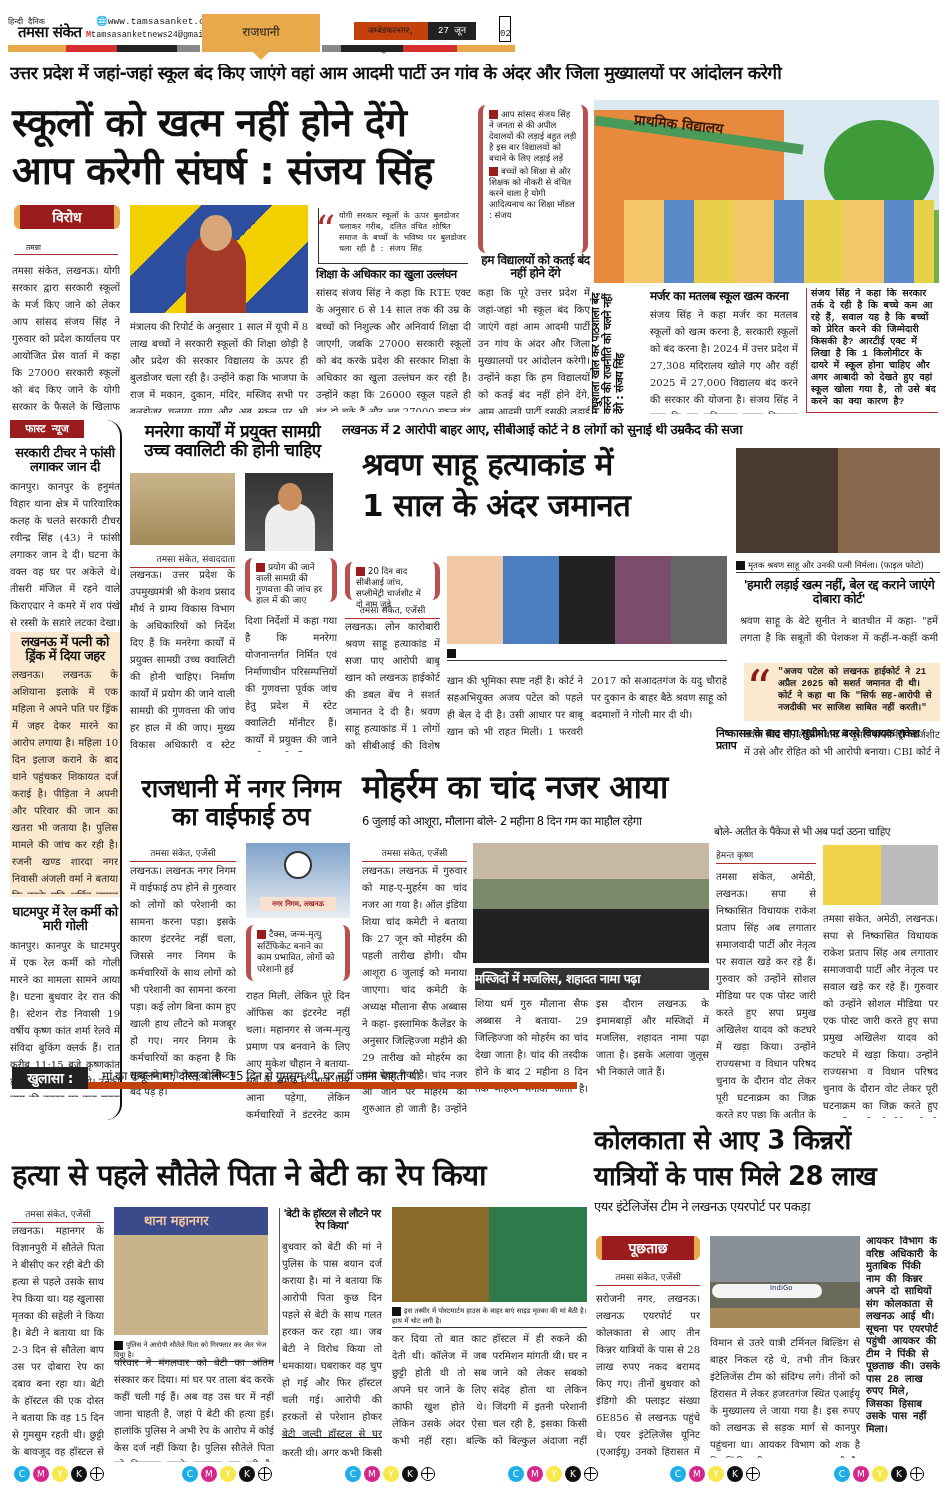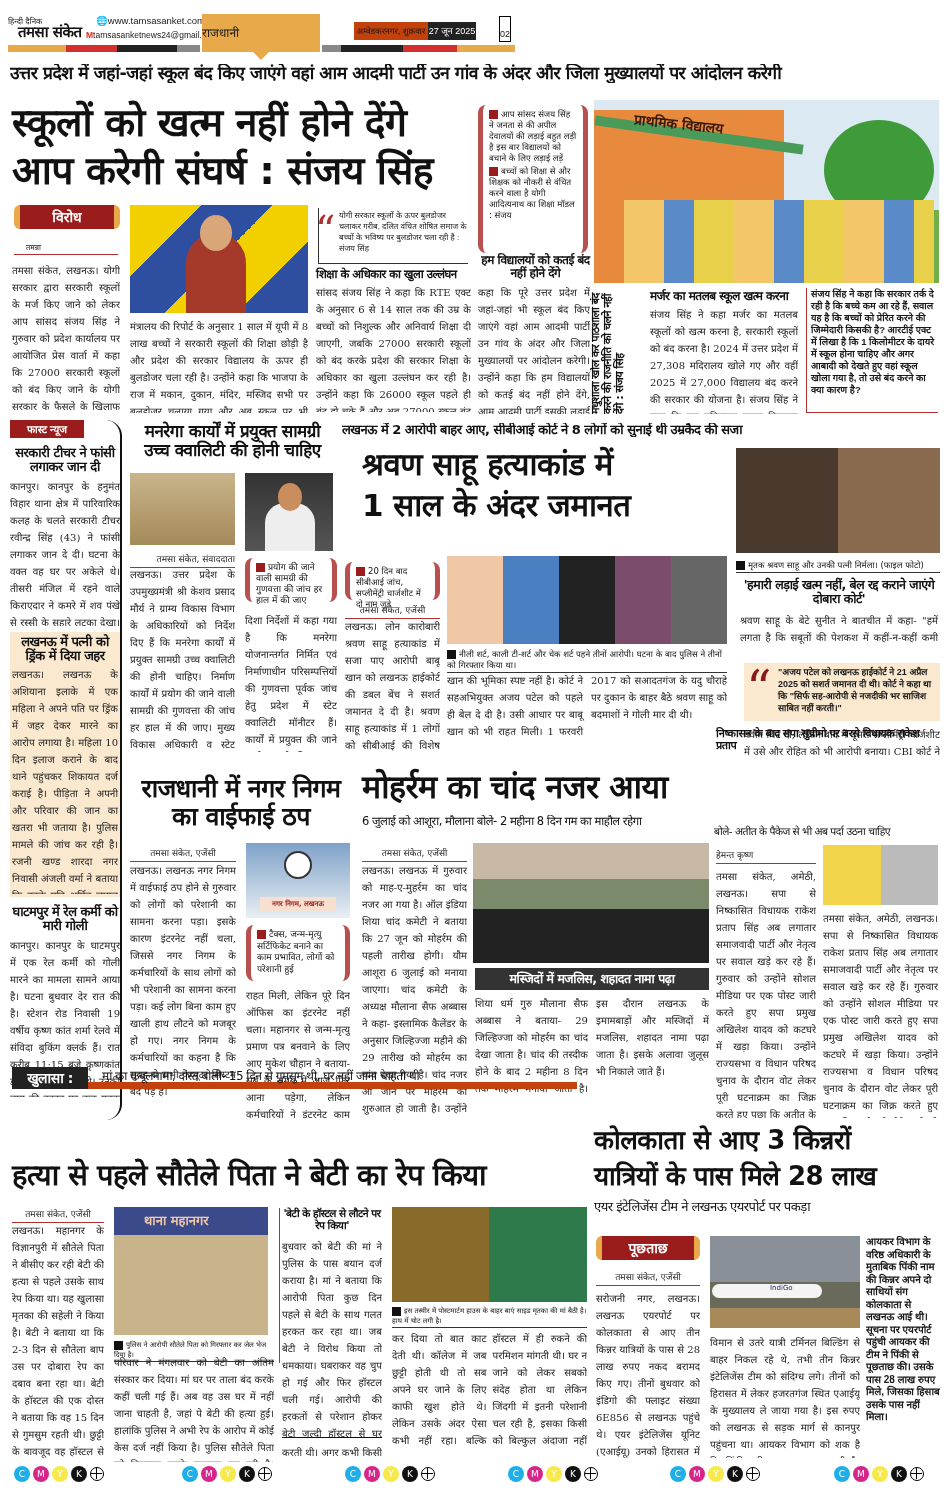--- a/index.html
+++ b/index.html
@@ -1,18 +1,18 @@
 <!DOCTYPE html>
 <html><head>
 <meta charset="utf-8">
 <style>
 *{box-sizing:border-box;margin:0;padding:0}
 body{width:945px;height:1488px;background:#fff;font-family:"DejaVu Serif",serif;color:#1a1a1a;position:relative;overflow:hidden}
 .abs{position:absolute}
-.sans{font-family:Liberation Sans, sans-serif}
+.sans{font-family:Liberation Mono, monospace}
 .head{font-family:"DejaVu Sans",sans-serif;font-weight:bold;color:#111;line-height:1.1;letter-spacing:-0.5px}
 .body{font-family:"DejaVu Serif",serif;font-size:10px;line-height:17px;text-align:justify;color:#222;overflow:hidden}
 .byline{font-family:"DejaVu Sans",sans-serif;font-size:9px;color:#222;border-bottom:1.5px solid #b03030;padding-bottom:2px}
 .photo{background:#999;overflow:hidden}
 .caption{font-family:"DejaVu Sans",sans-serif;font-size:8.5px;color:#111;border-bottom:1.5px solid #333;padding:2px 0}
 .sq{display:inline-block;width:9px;height:9px;background:#9b1c1c;margin-right:3px;vertical-align:middle}
 .redbox{border-left:5px solid #b85050;border-right:5px solid #b85050;border-radius:8px;padding:4px 6px;font-family:"DejaVu Sans",sans-serif;font-size:10px;line-height:13px;color:#111}
 .cmyk{display:flex;gap:3px;align-items:center}
 .cmyk span{width:16px;height:16px;border-radius:50%;display:inline-flex;align-items:center;justify-content:center;font-family:"DejaVu Sans",sans-serif;font-size:9px;color:#fff}
 .cross{width:14px;height:14px;border:1.5px solid #000;border-radius:50%;position:relative}
@@ -22,21 +22,21 @@
 .vline{position:absolute;width:1px;background:#555}
 </style>
 </head>
 <body>
 
 <div class="abs" style="left:0;top:0;width:945px;height:52px">
   <div class="abs sans" style="left:8px;top:15px;font-size:8px">हिन्दी दैनिक</div>
   <div class="abs head" style="left:18px;top:24px;font-size:15px">तमसा संकेत</div>
   <div class="abs sans" style="left:96px;top:15px;font-size:9.5px"><span>🌐</span><span>www.tamsasanket.com</span></div>
   <div class="abs sans" style="left:86px;top:30px;font-size:8.5px"><span style="color:#d93025;font-weight:bold">M</span><span>tamsasanketnews24@gmail.com</span></div>
-  <div class="abs sans" style="left:202px;top:14px;width:118px;height:38px;background:#e8a94a;text-align:left;line-height:38px;font-size:12px">राजधानी</div>
+  <div class="abs sans" style="left:202px;top:14px;width:118px;height:38px;background:#e8a94a;text-align:center;line-height:38px;font-size:12px">राजधानी</div>
   <div class="abs" style="left:253px;top:52px;width:0;height:0;border-left:8px solid transparent;border-right:8px solid transparent;border-top:8px solid #e8a94a"></div>
   <div class="abs sans" style="left:354px;top:22px;width:74px;height:18px;background:#c2410c;font-size:8.5px;line-height:18px;text-align:center">अम्बेडकरनगर, शुक्रवार</div>
   <div class="abs sans" style="left:428px;top:22px;width:48px;height:18px;background:#222;color:#fff;font-size:9px;line-height:18px;text-align:center">27 जून 2025</div>
   <div class="abs sans" style="left:499px;top:16px;width:12px;height:26px;border:1px solid #000;font-size:9px;text-align:center;padding-top:12px">02</div>
   <div class="abs" style="left:8px;top:45px;width:192px;height:7px;background:linear-gradient(90deg,#e8a94a 0 30%,#d32f2f 30% 57%,#222 57% 88%,#888 88%)"></div>
   <div class="abs" style="left:322px;top:45px;width:193px;height:7px;background:linear-gradient(90deg,#888 0 10%,#222 10% 42%,#d32f2f 42% 70%,#e8a94a 70%)"></div>
 </div>
 
 <div class="abs head" style="left:10px;top:64px;width:925px;font-size:17.5px;white-space:nowrap;overflow:hidden">उत्तर प्रदेश में जहां-जहां स्कूल बंद किए जाएंगे वहां आम आदमी पार्टी उन गांव के अंदर और जिला मुख्यालयों पर आंदोलन करेगी</div>
 
@@ -103,21 +103,21 @@
 <div class="abs body" style="left:245px;top:612px;width:92px;height:140px">दिशा निर्देशों में कहा गया है कि मनरेगा योजनान्तर्गत निर्मित एवं निर्माणाधीन परिसम्पत्तियों की गुणवत्ता पूर्वक जांच हेतु प्रदेश में स्टेट क्वालिटी मॉनीटर हैं। कार्यों में प्रयुक्त की जाने वाली सामग्री की गुणवत्ता का परीक्षण हेतु शासन स्तर से स्वीकृत प्रारूप पर ही निरीक्षण किया गया है।</div>
 
 <div class="abs head" style="left:342px;top:423px;width:598px;font-size:13px;white-space:nowrap;overflow:hidden">लखनऊ में 2 आरोपी बाहर आए, सीबीआई कोर्ट ने 8 लोगों को सुनाई थी उम्रकैद की सजा</div>
 <div class="abs head" style="left:362px;top:447px;font-size:31px;white-space:nowrap">श्रवण साहू हत्याकांड में</div>
 <div class="abs head" style="left:362px;top:488px;font-size:31px;white-space:nowrap">1 साल के अंदर जमानत</div>
 <div class="abs photo" style="left:736px;top:448px;width:204px;height:105px;background:linear-gradient(90deg,#4a3a2e 0 50%,#8a6a4e 50%)"></div>
 <div class="abs redbox" style="left:345px;top:562px;width:95px;height:38px;font-size:8.5px;line-height:11px"><span class="sq"></span><span>20 दिन बाद सीबीआई जांच, सप्लीमेंट्री चार्जशीट में दो नाम जुड़े</span></div>
 <div class="abs byline" style="left:345px;top:603px;width:95px;text-align:center">तमसा संकेत, एजेंसी</div>
 <div class="abs body" style="left:345px;top:618px;width:95px;height:136px">लखनऊ। लोन कारोबारी श्रवण साहू हत्याकांड में सजा पाए आरोपी बाबू खान को लखनऊ हाईकोर्ट की डबल बेंच ने सशर्त जमानत दे दी है। श्रवण साहू हत्याकांड में 1 लोगों को सीबीआई की विशेष अदालत ने 22 अगस्त 2024 को उम्रकैद की सजा सुनाई थी।</div>
 <div class="abs photo" style="left:447px;top:556px;width:280px;height:88px;background:linear-gradient(90deg,#f1c8a6 0 20%,#4b7fc1 20% 40%,#222 40% 60%,#7b4c6c 60% 80%,#666 80%)"></div>
-<div class="abs caption" style="left:447px;top:646px;width:280px"><span class="sq" style="background:#111"></span><span>नीली शर्ट, काली टी-शर्ट और चेक शर्ट पहने तीनों आरोपी। घटना के बाद पुलिस ने तीनों को गिरफ्तार किया था।</span></div>
+<div class="abs caption" style="left:447px;top:646px;width:280px"><span class="sq" style="background:#111"></span></div>
 <div class="abs body" style="left:447px;top:672px;width:280px;height:82px;column-count:2;column-gap:8px">खान की भूमिका स्पष्ट नहीं है। कोर्ट ने सहअभियुक्त अजय पटेल को पहले ही बेल दे दी है। उसी आधार पर बाबू खान को भी राहत मिली। 1 फरवरी 2017 को सआदतगंज के यदु चौराहे पर दुकान के बाहर बैठे श्रवण साहू को बदमाशों ने गोली मार दी थी।</div>
 <div class="abs caption" style="left:736px;top:557px;width:204px"><span class="sq" style="background:#111"></span><span>मृतक श्रवण साहू और उनकी पत्नी निर्मला। (फाइल फोटो)</span></div>
 <div class="abs head" style="left:740px;top:578px;width:198px;font-size:12.5px;text-align:center">'हमारी लड़ाई खत्म नहीं, बेल रद्द कराने जाएंगे दोबारा कोर्ट'</div>
 <div class="abs body" style="left:740px;top:612px;width:198px;height:36px">श्रवण साहू के बेटे सुनीत ने बातचीत में कहा- "हमें लगता है कि सबूतों की पेशकश में कहीं-न-कहीं कमी रही, तभी आरोपी बाहर आ रहे हैं। हम जल्द ही कोर्ट में बेल रद्द की याचिका देंगे।"</div>
 <div class="abs" style="left:744px;top:663px;width:196px;height:58px;background:#fbe9cf">
   <div class="abs" style="left:2px;top:-2px;font-size:50px;color:#8a1a1a;font-family:'DejaVu Serif',serif;line-height:56px">“</div>
   <div class="abs sans" style="left:34px;top:3px;width:160px;font-size:9px;line-height:12px;font-weight:bold">"अजय पटेल को लखनऊ हाईकोर्ट ने 21 अप्रैल 2025 को सशर्त जमानत दी थी। कोर्ट ने कहा था कि "सिर्फ सह-आरोपी से नजदीकी भर साजिश साबित नहीं करती।"</div>
 </div>
 <div class="abs body" style="left:744px;top:726px;width:196px;height:30px">क्वीन चिट दी, लेकिन बाद में दूसरी सप्लीमेंट्री चार्जशीट में उसे और रोहित को भी आरोपी बनाया। CBI कोर्ट ने 8 आरोपियों को दोषी ठहराते हुए उम्रकैद की सजा सुनाई।</div>
 
@@ -129,21 +129,21 @@
   <div style="position:absolute;left:14px;top:54px;width:76px;height:14px;background:#f7e0d0;color:#9b1c1c;font-family:'DejaVu Sans',sans-serif;font-size:7px;text-align:center;line-height:14px;font-weight:bold">नगर निगम, लखनऊ</div>
 </div>
 <div class="abs redbox" style="left:246px;top:925px;width:104px;height:56px;font-size:9px;line-height:11.5px"><span class="sq"></span><span>टैक्स, जन्म-मृत्यु सर्टिफिकेट बनाने का काम प्रभावित, लोगों को परेशानी हुई</span></div>
 <div class="abs body" style="left:246px;top:987px;width:104px;height:131px">राहत मिली, लेकिन पूरे दिन ऑफिस का इंटरनेट नहीं चला। महानगर से जन्म-मृत्यु प्रमाण पत्र बनवाने के लिए आए मुकेश चौहान ने बताया- सब्र के समय में आज फिर आना पड़ेगा, लेकिन कर्मचारियों ने इंटरनेट काम नहीं करने की जानकारी दी।</div>
 
 <div class="abs head" style="left:362px;top:770px;font-size:32px;white-space:nowrap">मोहर्रम का चांद नजर आया</div>
 <div class="abs head" style="left:362px;top:815px;width:350px;font-size:11.5px;white-space:nowrap;overflow:hidden;font-weight:normal">6 जुलाई को आशूरा, मौलाना बोले- 2 महीना 8 दिन गम का माहौल रहेगा</div>
 <div class="abs byline" style="left:362px;top:846px;width:105px;text-align:center">तमसा संकेत, एजेंसी</div>
 <div class="abs body" style="left:362px;top:862px;width:105px;height:256px">लखनऊ। लखनऊ में गुरुवार को माह-ए-मुहर्रम का चांद नजर आ गया है। ऑल इंडिया शिया चांद कमेटी ने बताया कि 27 जून को मोहर्रम की पहली तारीख होगी। यौम आशूरा 6 जुलाई को मनाया जाएगा। चांद कमेटी के अध्यक्ष मौलाना सैफ अब्बास ने कहा- इस्लामिक कैलेंडर के अनुसार जिल्हिज्जा महीने की 29 तारीख को मोहर्रम का चांद देखा गया है। चांद नजर आ जाने पर मोहर्रम की शुरुआत हो जाती है। उन्होंने बताया- इस महीने में पैगम्बर मोहम्मद साहब के नवासे हजरत इमाम हुसैन का उनके 72 साथियों के साथ करबला में शहादत हुई थी।</div>
 <div class="abs photo" style="left:473px;top:843px;width:236px;height:120px;background:linear-gradient(#c7b9a6 0 30%,#7a8a6a 30% 55%,#222 55%)"></div>
-<div class="abs head" style="left:475px;top:968px;width:234px;height:22px;background:#333;color:#fff;font-size:12.5px;line-height:22px;text-align:center">मस्जिदों में मजलिस, शहादत नामा पढ़ा</div>
+<div class="abs head" style="left:475px;top:968px;width:234px;height:22px;background:#333;color:#fff;font-size:12.5px;line-height:22px;">मस्जिदों में मजलिस, शहादत नामा पढ़ा</div>
 <div class="abs body" style="left:475px;top:995px;width:234px;height:123px;column-count:2;column-gap:8px">शिया धर्म गुरु मौलाना सैफ अब्बास ने बताया- 29 जिल्हिज्जा को मोहर्रम का चांद देखा जाता है। चांद की तस्दीक होने के बाद 2 महीना 8 दिन तक मोहर्रम मनाया जाता है। इस दौरान लखनऊ के इमामबाड़ों और मस्जिदों में मजलिस, शहादत नामा पढ़ा जाता है। इसके अलावा जुलूस भी निकाले जाते हैं।</div>
 
 <div class="abs head" style="left:716px;top:728px;width:225px;font-size:11px;text-align:left">निष्कासन के बाद सपा सुप्रीमो पर बरसे विधायक राकेश प्रताप</div>
 <div class="abs head" style="left:714px;top:826px;width:228px;font-size:10.5px;white-space:nowrap;font-weight:normal">बोले- अतीत के पैकेज से भी अब पर्दा उठना चाहिए</div>
 <div class="abs byline" style="left:716px;top:848px;width:100px">हेमन्त कृष्ण</div>
 <div class="abs body" style="left:716px;top:868px;width:100px;height:250px">तमसा संकेत, अमेठी, लखनऊ। सपा से निष्कासित विधायक राकेश प्रताप सिंह अब लगातार समाजवादी पार्टी और नेतृत्व पर सवाल खड़े कर रहे हैं। गुरुवार को उन्होंने सोशल मीडिया पर एक पोस्ट जारी करते हुए सपा प्रमुख अखिलेश यादव को कटघरे में खड़ा किया। उन्होंने राज्यसभा व विधान परिषद चुनाव के दौरान वोट लेकर पूरी घटनाक्रम का जिक्र करते हुए पूछा कि अतीत के पैकेज से भी अब पर्दा उठना चाहिए।</div>
 <div class="abs photo" style="left:823px;top:845px;width:115px;height:60px;background:linear-gradient(90deg,#f2d44a 0 50%,#bbb 50%)"></div>
 <div class="abs body" style="left:823px;top:910px;width:115px;height:208px">तमसा संकेत, अमेठी, लखनऊ। सपा से निष्कासित विधायक राकेश प्रताप सिंह अब लगातार समाजवादी पार्टी और नेतृत्व पर सवाल खड़े कर रहे हैं। गुरुवार को उन्होंने सोशल मीडिया पर एक पोस्ट जारी करते हुए सपा प्रमुख अखिलेश यादव को कटघरे में खड़ा किया। उन्होंने राज्यसभा व विधान परिषद चुनाव के दौरान वोट लेकर पूरी घटनाक्रम का जिक्र करते हुए पूछा कि अतीत के पैकेज से भी अब पर्दा उठना चाहिए।</div>
 
 <div class="abs" style="left:12px;top:1067px;width:565px;height:22px;border-bottom:7px solid #c2410c">

